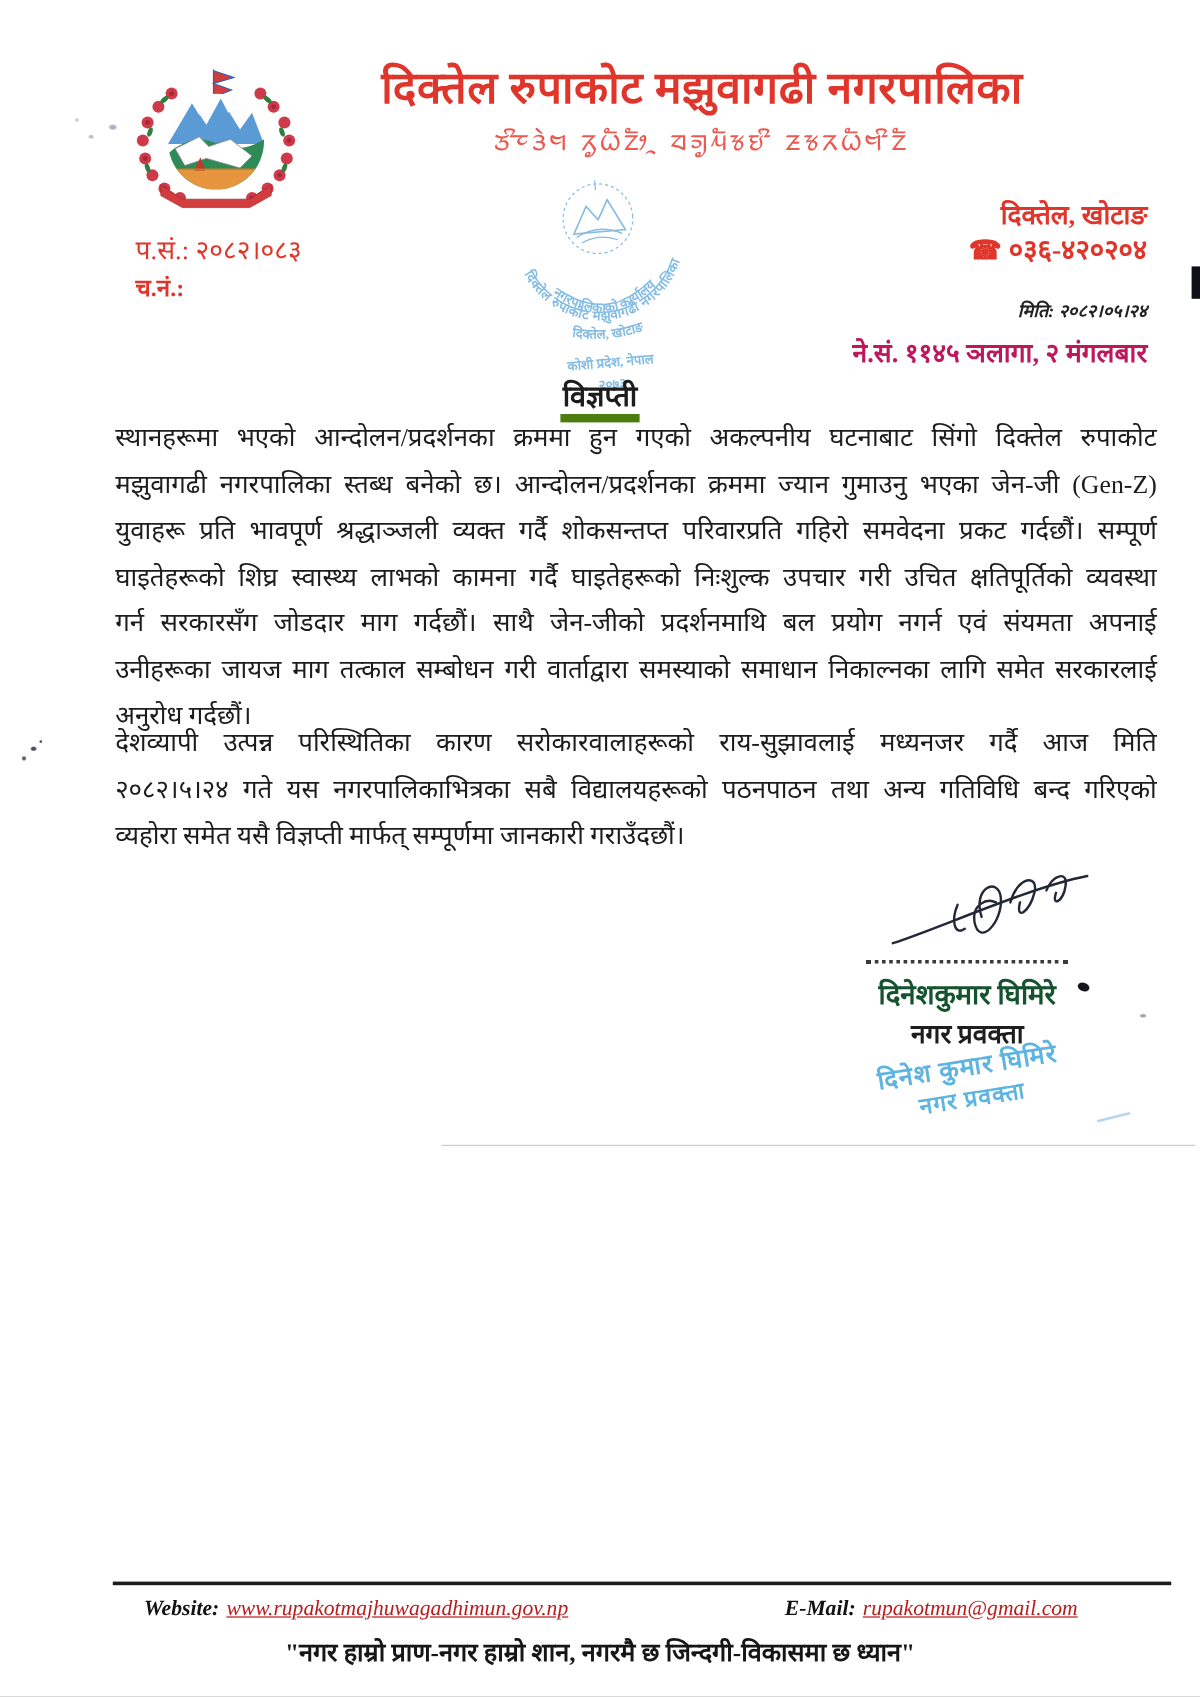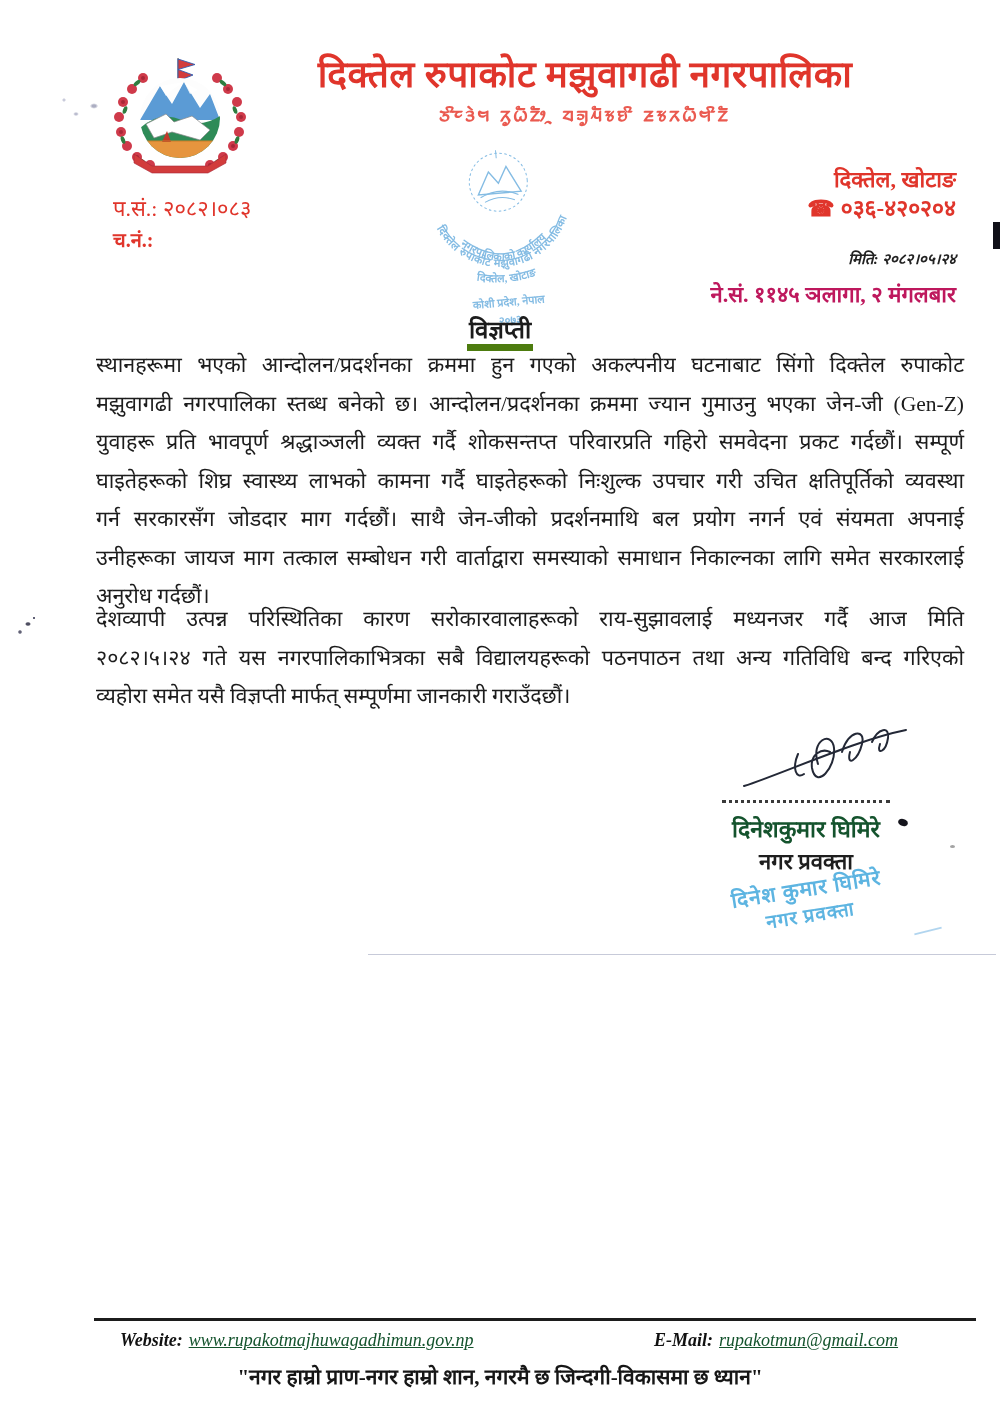--- a/index.html
+++ b/index.html
@@ -4,21 +4,21 @@
 <style>
   html,body{margin:0;padding:0;background:#9a9a9a;}
   .page{
     position:relative;width:1000px;height:1414px;margin:0 auto;background:#ffffff;
     font-family:"Liberation Serif","DejaVu Serif",serif;color:#1c1c1c;overflow:hidden;
   }
   
   .emblem{position:absolute;left:110px;top:56px;width:142px;height:120px;}
   .title-block{position:absolute;left:255px;top:52px;width:660px;text-align:center;}
   .title-np{font-size:37px;font-weight:bold;color:#e0352b;line-height:1.25;letter-spacing:0.5px;}
-  .title-kirat{font-size:21px;font-weight:bold;color:#ea5a50;letter-spacing:3px;margin-top:4px;}
+  .title-kirat{font-size:26px;font-weight:normal;color:#ea5a50;letter-spacing:3px;margin-top:4px;}
   .place-line{position:absolute;right:44px;top:163px;font-size:22px;font-weight:bold;color:#e0352b;text-align:right;}
   .phone-line{position:absolute;right:44px;top:191px;font-size:23px;font-weight:bold;color:#e0352b;text-align:center;}
   .phone-icon{font-size:22px;margin-right:6px;}
   .refno{position:absolute;left:113px;top:192px;font-size:22px;font-weight:normal;color:#e0352b;}
   .chno{position:absolute;left:113px;top:226px;font-size:20px;font-weight:bold;color:#e0352b;}
   .date-line{position:absolute;right:44px;top:248px;font-size:15px;font-weight:bold;color:#222;text-align:left;font-style:italic;}
   .ns-line{position:absolute;right:44px;top:278px;font-size:22px;font-weight:bold;color:#be185d;text-align:right;}
   
   .stamp{position:absolute;left:408px;top:138px;width:190px;height:196px;opacity:.88;transform:rotate(-5deg);}
   .stamp text{fill:#74b3e0;font-family:"Liberation Serif","DejaVu Serif",serif;font-weight:bold;}
@@ -38,21 +38,21 @@
   .sig-stamp{position:absolute;left:698px;top:874px;width:220px;text-align:center;transform:rotate(-9deg);
     color:#41a8dc;font-weight:bold;opacity:.85;letter-spacing:1px;}
   .sig-stamp .l1{font-size:21px;}
   .sig-stamp .l2{font-size:19px;}
   
   .foot-rule{position:absolute;left:94px;top:1318px;width:882px;height:3px;background:#1c1c1c;}
   .foot-row{position:absolute;left:94px;top:1330px;width:882px;font-size:18px;font-style:italic;}
   .foot-web{position:absolute;left:26px;top:0;}
   .foot-mail{position:absolute;left:560px;top:0;}
   .foot-label{color:#111;font-weight:bold;margin-right:6px;}
-  .foot-link{color:#14532d;margin-top:47px;}
+  .foot-link{color:#b91c1c;margin-top:47px;}
   .slogan{position:absolute;left:0;top:1362px;width:1000px;text-align:center;font-size:21px;font-weight:bold;color:#161616;}
   
   .art{position:absolute;pointer-events:none;}
   .speck1{left:56px;top:92px;width:46px;height:32px;opacity:.45;filter:blur(.6px);
     background:radial-gradient(6px 4px at 38px 14px,#4a4e7a 30%,transparent 70%),
                radial-gradient(4px 3px at 20px 22px,#6a6e96 30%,transparent 70%),
                radial-gradient(3px 3px at 8px 8px,#8a8eb0 30%,transparent 70%);}
   .speck2{left:10px;top:614px;width:30px;height:30px;opacity:.8;filter:blur(.4px);
     background:radial-gradient(4px 3px at 18px 10px,#23233a 40%,transparent 75%),
                radial-gradient(3px 3px at 10px 18px,#3a3a55 40%,transparent 75%),

